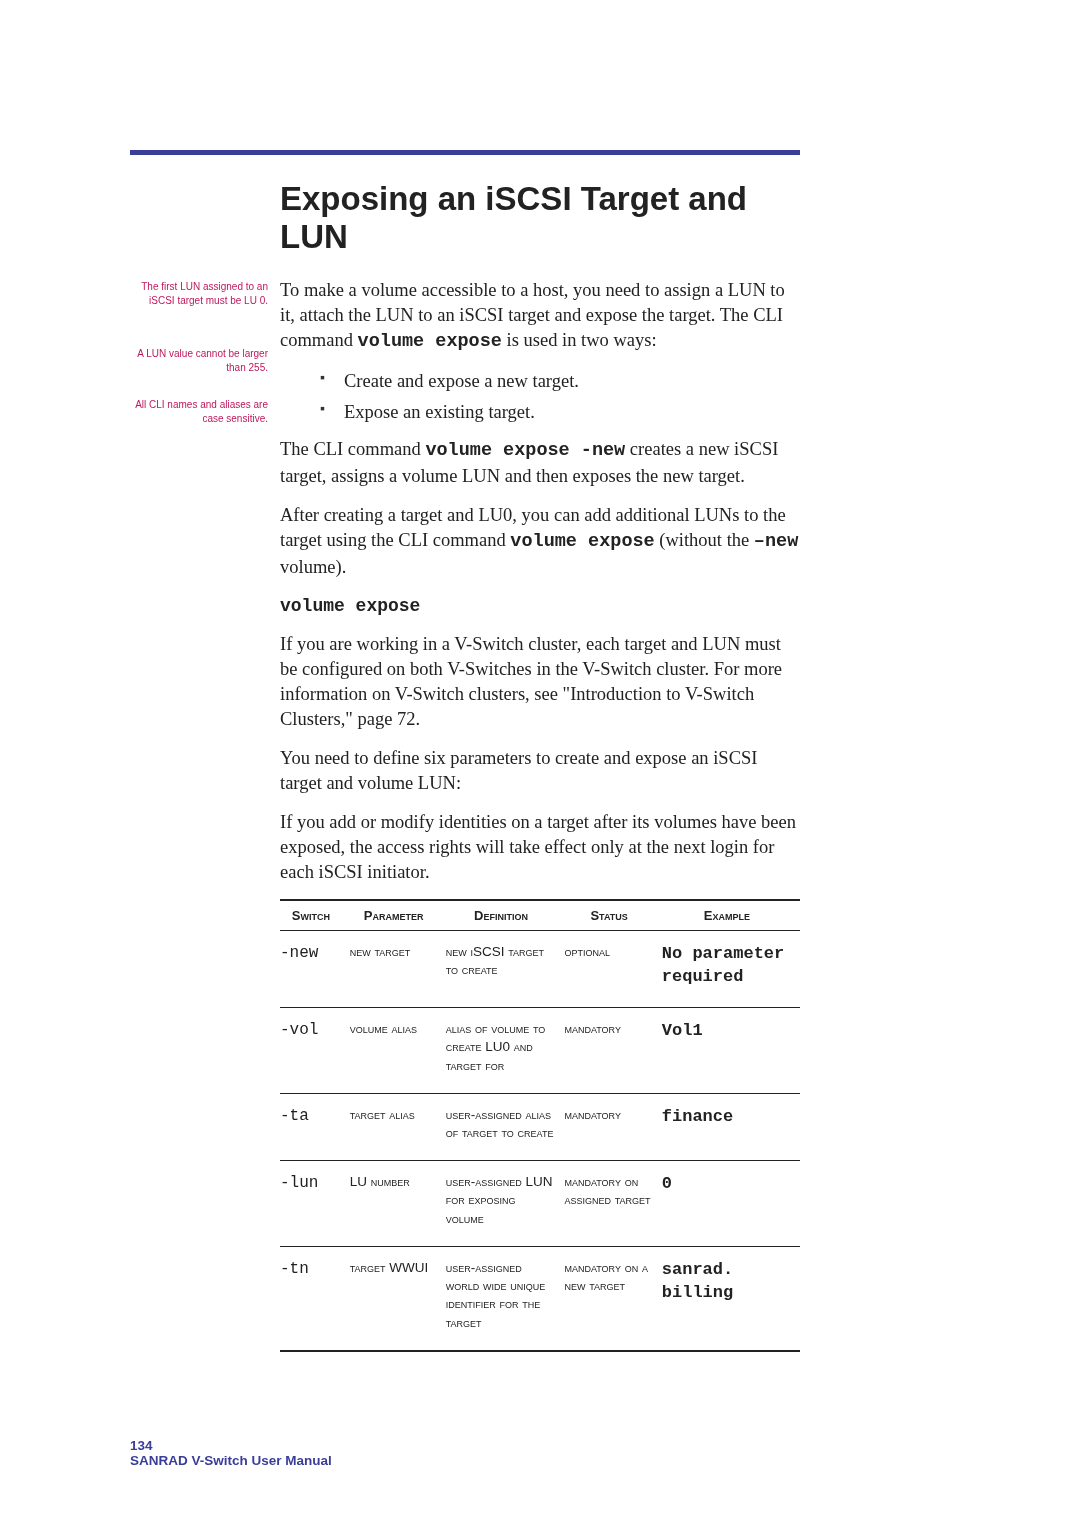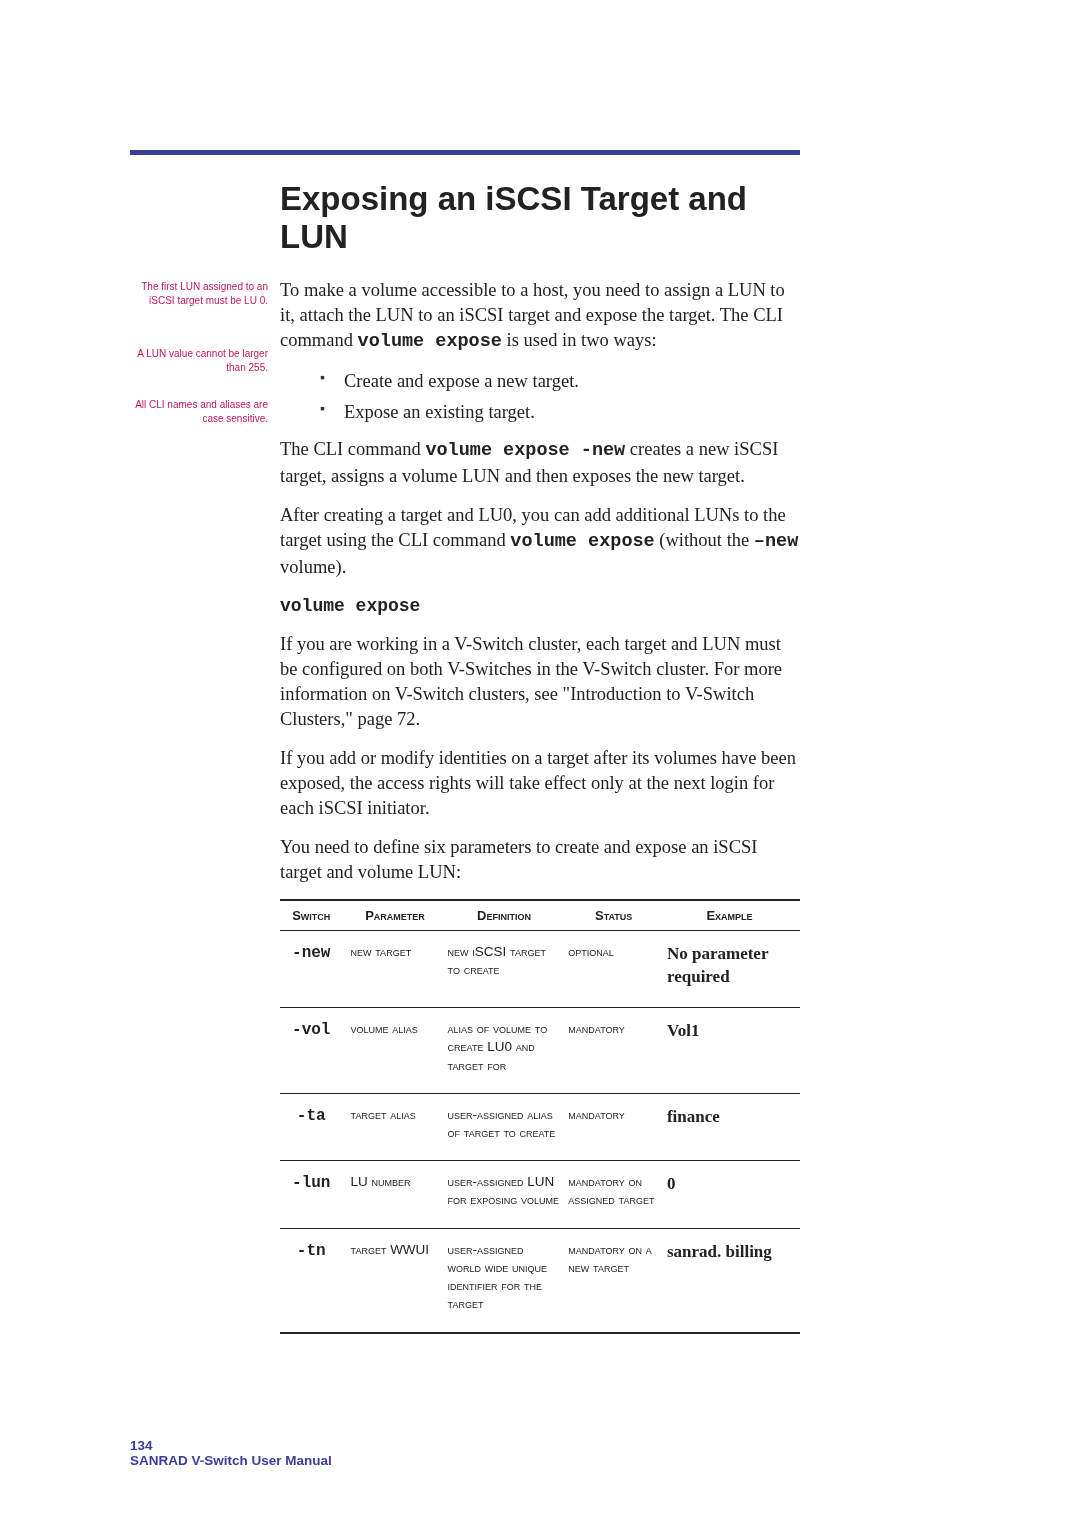--- a/index.html
+++ b/index.html
@@ -110,28 +110,27 @@
     border-bottom: 1px solid #222;
     padding: 12px 8px 18px 0;
     vertical-align: top;
     font-variant: small-caps;
   }
   table.params tbody tr:last-child td {
     border-bottom: 2.5px solid #222;
   }
   table.params td.switch {
     font-family: "Courier New", Courier, monospace;
-    font-weight: bold;
+    font-weight: normal;
     font-variant: normal;
     font-size: 16px;
     width: 80px;
-    text-align: center;
   }
   table.params td.example {
-    font-family: Liberation Serif, serif;
+    font-family: Liberation Mono, monospace;
     font-weight: bold;
     font-variant: normal;
     font-size: 17px;
     width: 160px;
   }
   table.params th.example-h { width: 160px; }
   table.params td.param { width: 110px; }
   table.params td.def { width: 155px; }
   table.params td.status { width: 115px; }
   .footer {
@@ -180,22 +179,22 @@
       <p>
         <span>The CLI command </span><span class="mono">volume expose -new</span><span> creates a new iSCSI target, assigns a volume LUN and then exposes the new target.</span>
       </p>
       <p>
         <span>After creating a target and LU0, you can add additional LUNs to the target using the CLI command </span><span class="mono">volume expose</span><span>  (without the </span><span class="mono">–new</span><span> volume).</span>
       </p>
 
       <div class="cmd-heading">volume expose</div>
 
       <p>If you are working in a V-Switch cluster, each target and LUN must be configured on both V-Switches in the V-Switch cluster.  For more information on V-Switch clusters, see "Introduction to V-Switch Clusters," page 72.</p>
+      <p>You need to define six parameters to create and expose an iSCSI target and volume LUN:</p>
       <p>If you add or modify identities on a target after its volumes have been exposed, the access rights will take effect only at the next login for each iSCSI initiator.</p>
-      <p>You need to define six parameters to create and expose an iSCSI target and volume LUN:</p>
 
       <table class="params">
         <thead>
           <tr>
             <th>Switch</th>
             <th>Parameter</th>
             <th>Definition</th>
             <th>Status</th>
             <th class="example-h">Example</th>
           </tr>

